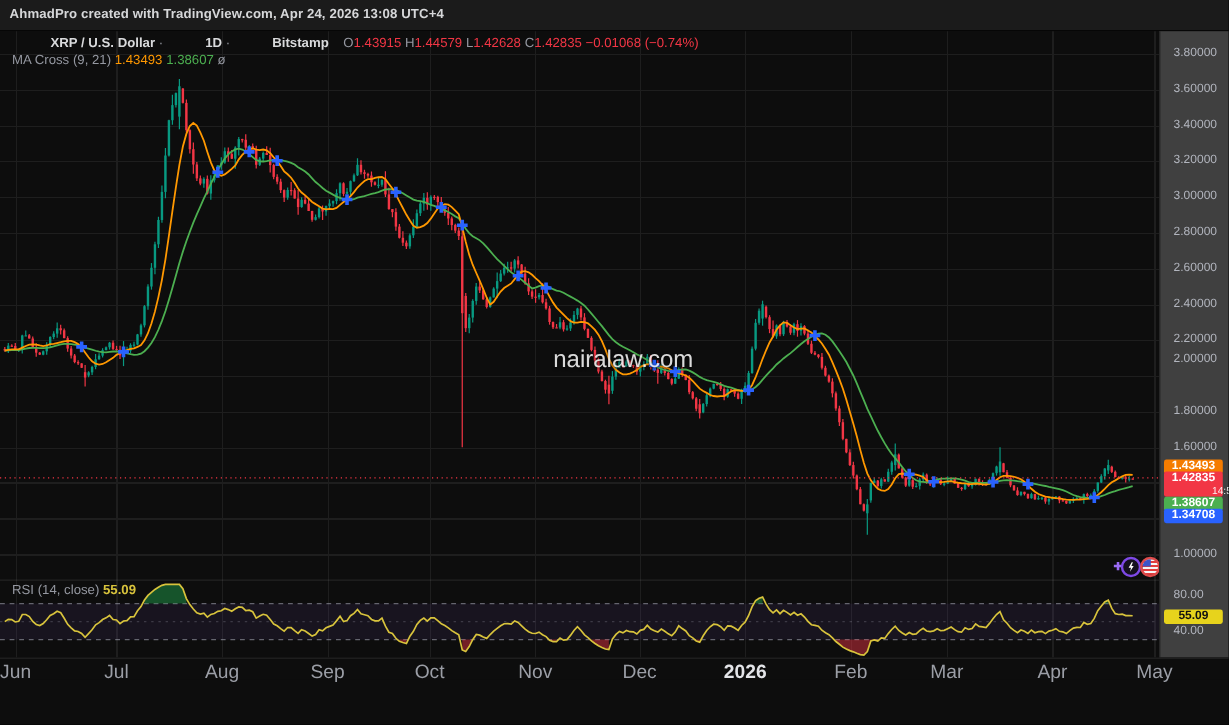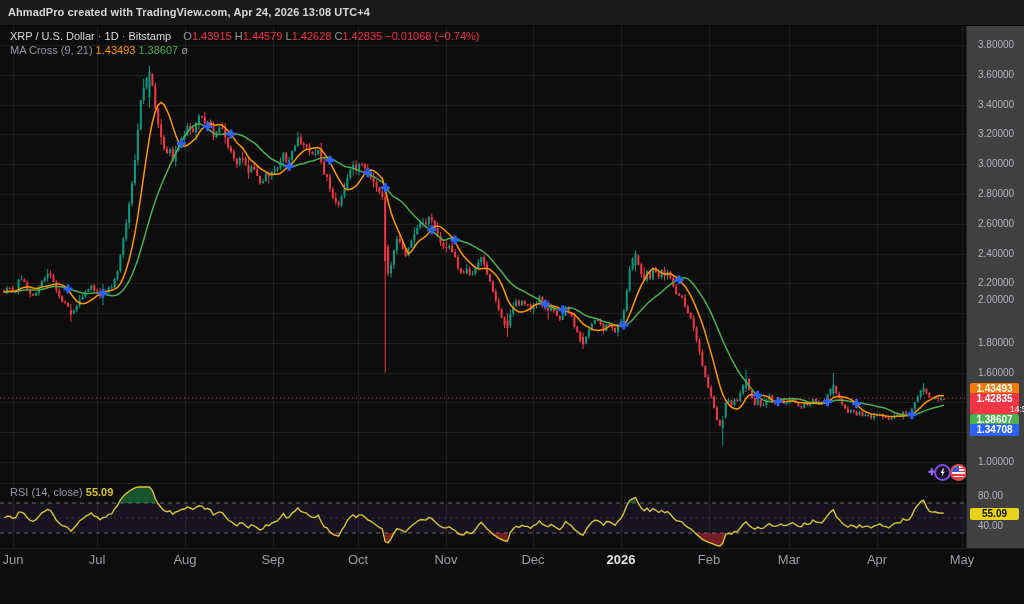--- a/index.html
+++ b/index.html
@@ -3,40 +3,40 @@
 <meta charset="utf-8">
 <style>
   html,body{margin:0;padding:0;background:#000;}
   .screen{position:relative;width:1024px;height:604px;background:#0d0d0d;overflow:hidden;
           font-family:"Liberation Sans",sans-serif;-webkit-font-smoothing:antialiased;}
   .header{position:absolute;left:0;top:0;width:1024px;height:26px;background:#1b1b1b;
           border-bottom:1px solid #060606;box-sizing:border-box;color:#d6d7d9;
           font-size:11px;font-weight:700;line-height:25px;padding-left:8px;letter-spacing:.1px;}
   .legend{position:absolute;left:10px;top:29px;z-index:7;font-size:11px;line-height:14px;white-space:nowrap;}
   .legend-row{height:14px;}
-  .sym{color:#d9dadc;font-weight:400;}
+  .sym{color:#d9dadc;font-weight:700;margin-left:32px;}
   .dim{color:#9598a1;}
   .red{color:#f23645;}
   .orange{color:#ff9800;}
   .green{color:#4caf50;}
   .yellow{color:#d8c33c;}
   .gap{display:inline-block;width:6px;}
   .rsi-legend{position:absolute;left:10px;top:486px;z-index:7;font-size:11px;white-space:nowrap;}
   .watermark{position:absolute;left:461px;top:289px;z-index:5;font-size:20px;font-weight:400;
              color:rgba(255,255,255,.85);text-shadow:0 1px 3px rgba(0,0,0,.8);}
   #chart{position:absolute;left:0;top:26px;z-index:1;}
   .price-axis{position:absolute;left:966px;top:26px;width:58px;height:522px;background:#404040;
               border-left:1px solid #242424;box-sizing:border-box;z-index:8;}
   .pa-tick{position:absolute;left:11px;font-size:10px;color:#b2b5be;}
   .pa-badge{position:absolute;left:3px;width:49px;text-align:center;border-radius:2px;
             font-size:10px;font-weight:700;color:#fff;line-height:12px;z-index:3;}
   .pa-badge .sub{font-size:8.5px;font-weight:400;color:rgba(255,255,255,.92);line-height:8px;padding-bottom:1px;padding-left:40px;}
   .time-axis{position:absolute;left:0;top:548px;width:1024px;height:18px;background:#0d0d0d;
              border-top:1px solid #242424;box-sizing:border-box;z-index:8;}
-  .ta-label{position:absolute;top:3px;font-size:13px;color:#9b9ea6;transform:translateX(-50%);}
+  .ta-label{position:absolute;top:3px;font-size:16px;color:#9b9ea6;transform:translateX(-50%);}
   .ta-label.bold{color:#e3e4e8;font-weight:700;}
   .bottom-bar{position:absolute;left:0;top:566px;width:1024px;height:38px;background:#1d1d1d;
               display:flex;align-items:center;padding-left:19px;box-sizing:border-box;z-index:9;}
   .tv-logo{display:flex;align-items:center;gap:7px;}
   .tv-brand{color:#d7d8da;font-size:16px;font-weight:800;letter-spacing:.2px;}
   .pane-icons{position:absolute;left:928px;top:463px;z-index:7;display:flex;align-items:center;}
   .boost-wrap{position:relative;width:22px;height:19px;}
   .boost-plus{position:absolute;left:0;top:4px;color:#9b6cf5;font-size:9px;font-weight:700;}
   .boost-circle{position:absolute;left:6px;top:1px;width:13px;height:13px;border-radius:50%;
                 border:2px solid #7e49e6;background:#15101f;display:flex;align-items:center;justify-content:center;}
@@ -799,20 +799,21 @@
       <span class="dim">ø</span>
     </div>
   </div>
 
   <div class="rsi-legend">
     <span class="dim">RSI</span>
     <span class="dim">(14, close)</span>
     <span class="yellow" style="font-weight:600;">55.09</span>
   </div>
 
+  <div class="watermark">nairalaw.com</div>
 
   <div class="pane-icons">
     <div class="boost-wrap">
       <span class="boost-plus">✚</span>
       <span class="boost-circle">
         <svg width="9" height="9" viewBox="0 0 16 16">
             <path d="M9 1 4.5 9H8l-1.5 6L12 6.5H8.6L10.8 1Z" fill="#fff"></path>
           </svg>
       </span>
     </div>

